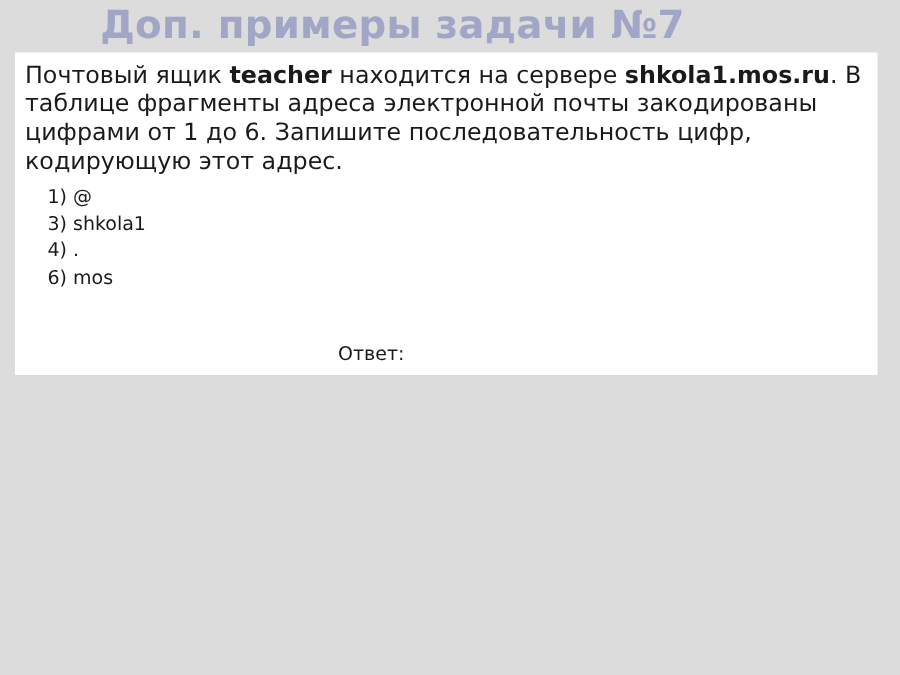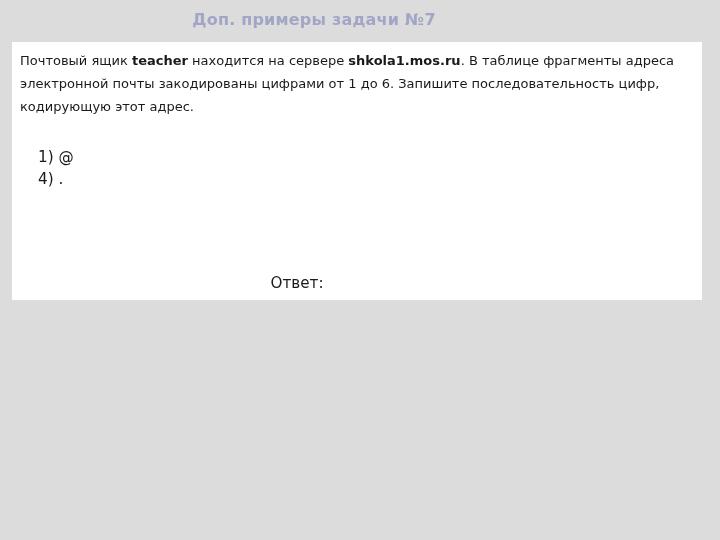--- a/index.html
+++ b/index.html
@@ -21,42 +21,42 @@
     background: #dcdcdc;
   }
   .slide-title {
     position: absolute;
     left: 0;
     top: 5px;
     width: 628px;
     text-align: center;
     font-family: "DejaVu Sans", sans-serif;
     font-weight: bold;
-    font-size: 16px;
+    font-size: 31px;
     line-height: 30px;
     letter-spacing: 0.2px;
     color: #a2a6c6;
     white-space: nowrap;
   }
   .content-card {
     position: absolute;
     left: 12px;
     top: 42px;
     width: 690px;
     height: 258px;
     background: #ffffff;
     box-sizing: border-box;
     padding: 0;
   }
   .problem-text {
     position: absolute;
     left: 8px;
     top: 7px;
     width: 674px;
-    font-size: 13px;
+    font-size: 19px;
     line-height: 23px;
     color: #1a1a1a;
     text-align: left;
   }
   .problem-text b {
     font-weight: bold;
   }
   .fragment-list {
     position: absolute;
     left: 26px;
@@ -96,19 +96,21 @@
   <div class="slide-title">Доп. примеры задачи №7</div>
 
   <div class="content-card">
 
     <div class="problem-text">
       <span>Почтовый ящик </span><b>teacher</b><span> находится на сервере </span><b>shkola1.mos.ru</b><span>. В таблице фрагменты адреса электронной почты закодированы цифрами от 1 до 6. Запишите последовательность цифр, кодирующую этот адрес.</span>
     </div>
 
     <ul class="fragment-list">
       <li><span class="num">1)</span> <span class="val">@</span></li>
+      <li><span class="num">3)</span> <span class="val">shkola1</span></li>
       <li><span class="num">4)</span> <span class="val">.</span></li>
+      <li><span class="num">6)</span> <span class="val">mos</span></li>
     </ul>
 
     <div class="answer-line">Ответ:</div>
 
   </div>
 </div>
 
 </body></html>

